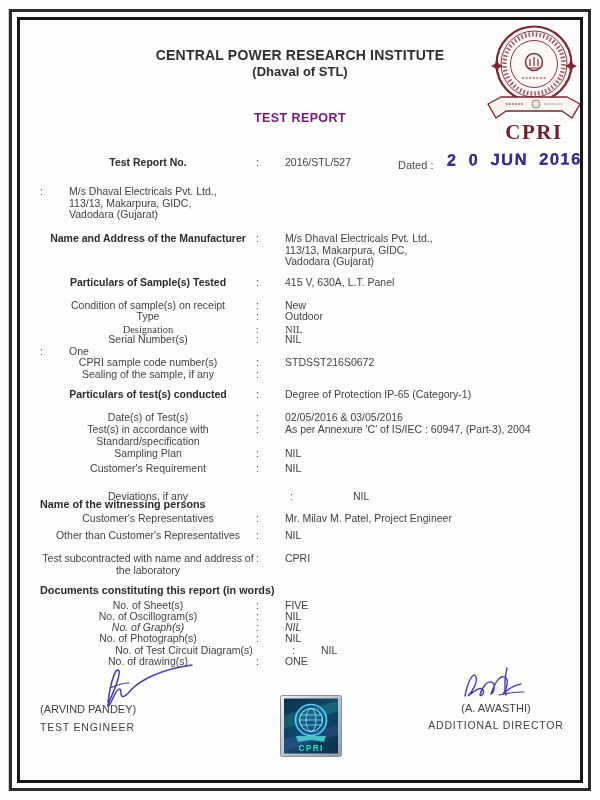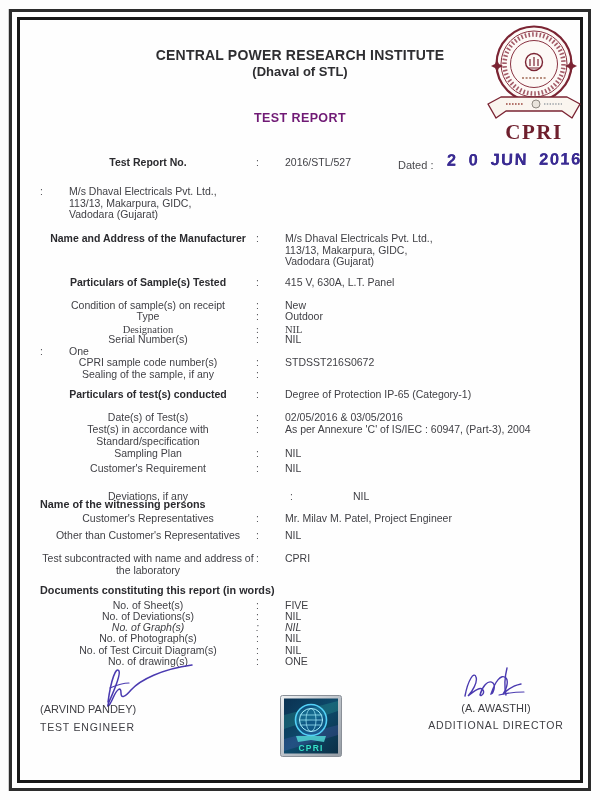--- a/index.html
+++ b/index.html
@@ -181,35 +181,35 @@
     <span class="val">CPRI</span>
   </div>
 
   <div class="heading" style="top:584px;">Documents constituting this report (in words)</div>
   <div class="row" style="top:600px;">
     <span class="lbl">No. of Sheet(s)</span>
     <span class="sep"></span>
     <span class="val">FIVE</span>
   </div>
   <div class="row" style="top:611px;">
-    <span class="lbl">No. of Deviations(s)</span>
+    <span class="lbl">No. of Oscillogram(s)</span>
     <span class="sep"></span>
     <span class="val">NIL</span>
   </div>
   <div class="row" style="top:622px;font-style:italic;">
     <span class="lbl">No. of Graph(s)</span>
     <span class="sep"></span>
     <span class="val">NIL</span>
   </div>
   <div class="row" style="top:633px;">
     <span class="lbl">No. of Photograph(s)</span>
     <span class="sep"></span>
     <span class="val">NIL</span>
   </div>
-  <div class="row" style="top:645px;">
+  <div class="row" style="top:645px;margin-left:36px;">
     <span class="lbl">No. of Test Circuit Diagram(s)</span>
     <span class="sep"></span>
     <span class="val">NIL</span>
   </div>
   <div class="row" style="top:656px;">
     <span class="lbl">No. of drawing(s)</span>
     <span class="sep"></span>
     <span class="val">ONE</span>
   </div>
 

